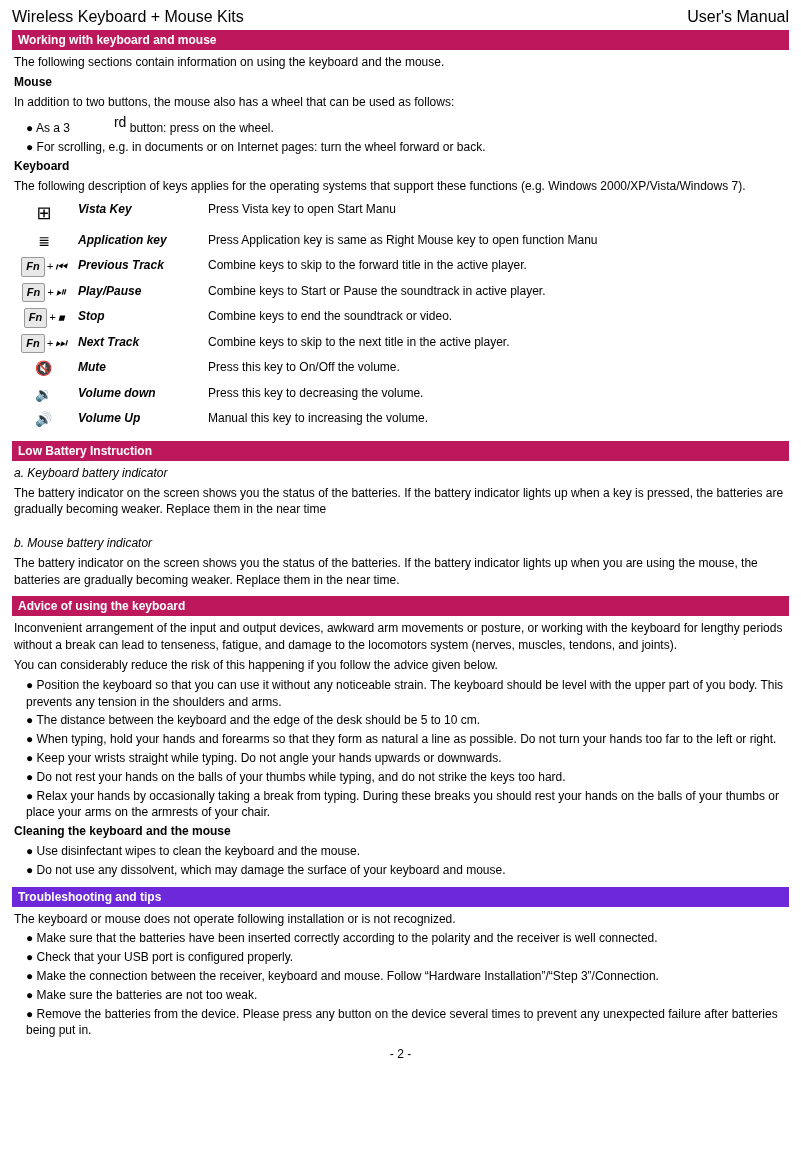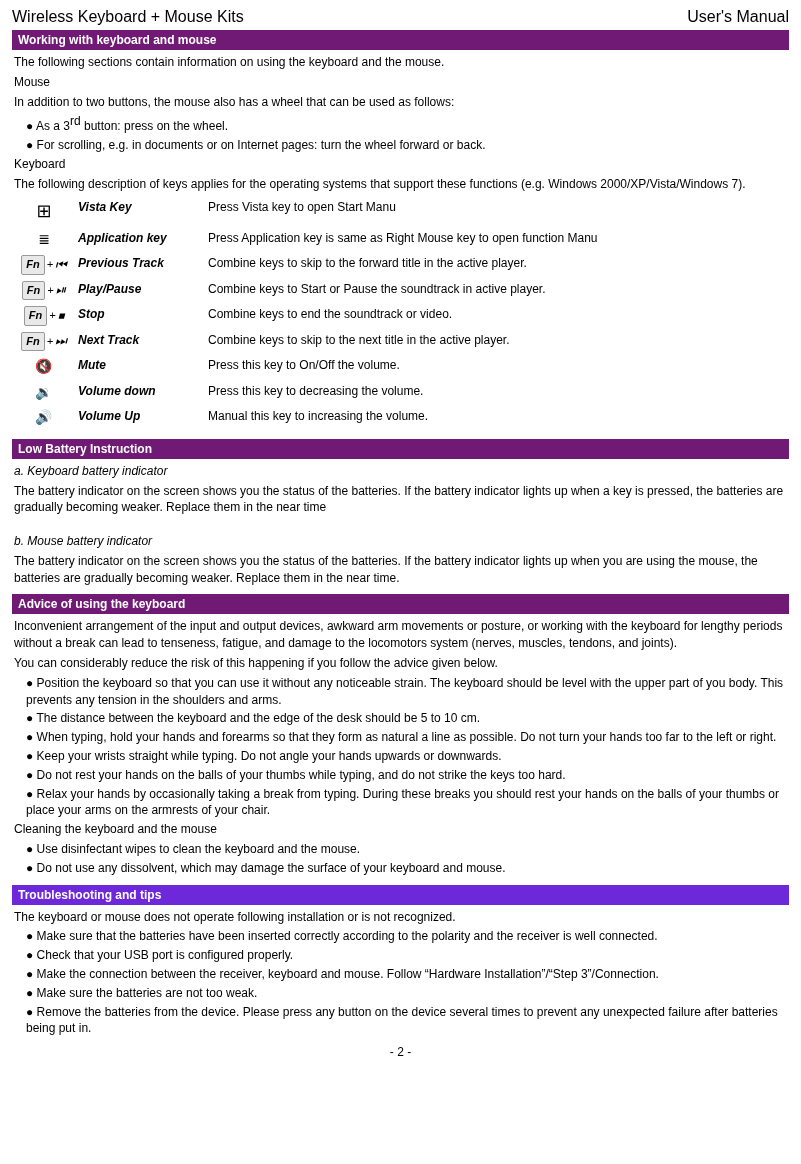--- a/index.html
+++ b/index.html
@@ -13,33 +13,33 @@
       padding: 8px 12px;
     }
     .page-header {
       display: flex;
       justify-content: space-between;
       align-items: center;
       margin-bottom: 4px;
       font-size: 16px;
     }
     .section-header {
-      background-color: #701a75;
+      background-color: #be185d;
       color: #fff;
       font-weight: bold;
       padding: 3px 6px;
       margin-bottom: 4px;
       font-size: 12px;
     }
     .section-content {
       margin-bottom: 8px;
       padding: 0 2px;
     }
     p { margin-bottom: 3px; line-height: 1.4; }
-    .bold { font-weight: normal; }
+    .bold { font-weight: bold; }
     .bullet-item { padding-left: 12px; margin-bottom: 2px; line-height: 1.4; }
     .bullet-item::before { content: '● '; }
     .key-table {
       width: 100%;
       border-collapse: collapse;
       margin-bottom: 4px;
     }
     .key-table td {
       padding: 3px 4px;
       vertical-align: top;
@@ -71,21 +71,21 @@
       border: 1px solid #999;
       border-radius: 2px;
       padding: 1px 4px;
       font-size: 11px;
       font-weight: bold;
       font-style: italic;
     }
     .media-icon {
       font-size: 13px;
     }
-    .superscript { font-size: 12px; vertical-align: super; }
+    .superscript { font-size: 14px; vertical-align: super; margin-left: 44px; }
     .italic { font-style: italic; }
     .page-footer {
       text-align: center;
       margin-top: 8px;
       font-size: 12px;
     }
     
     .win-key-icon {
       font-size: 18px;
     }

